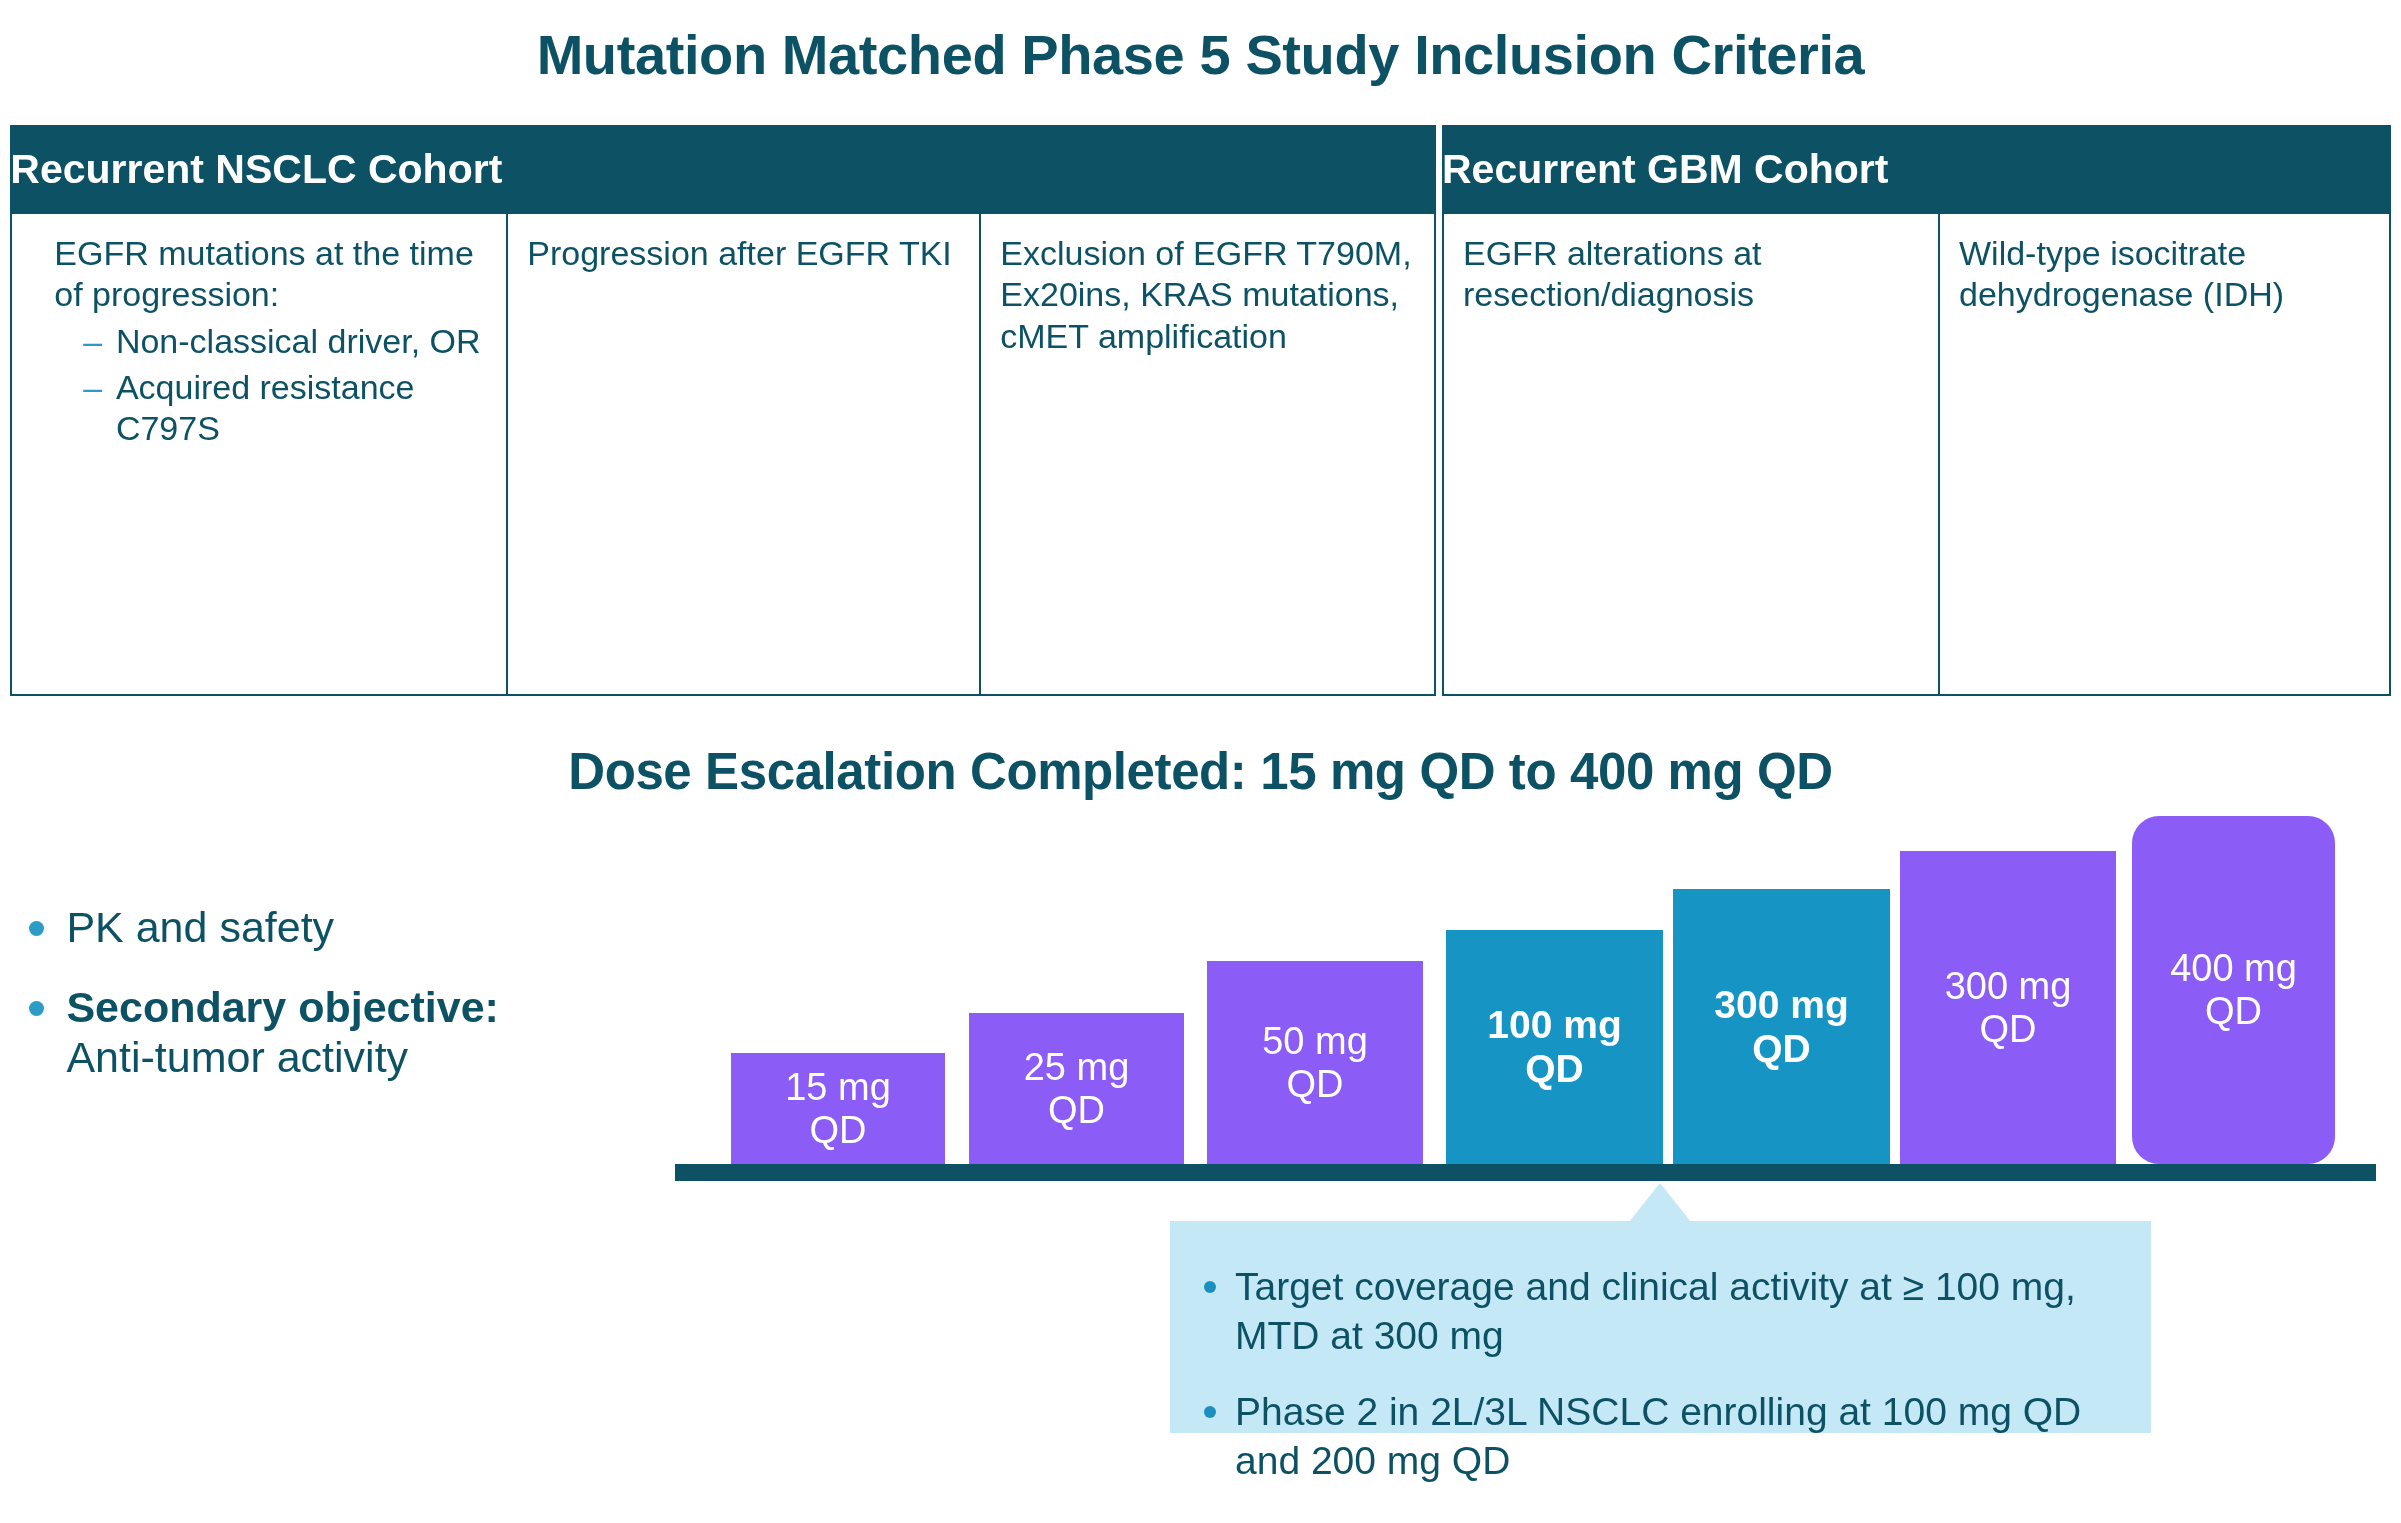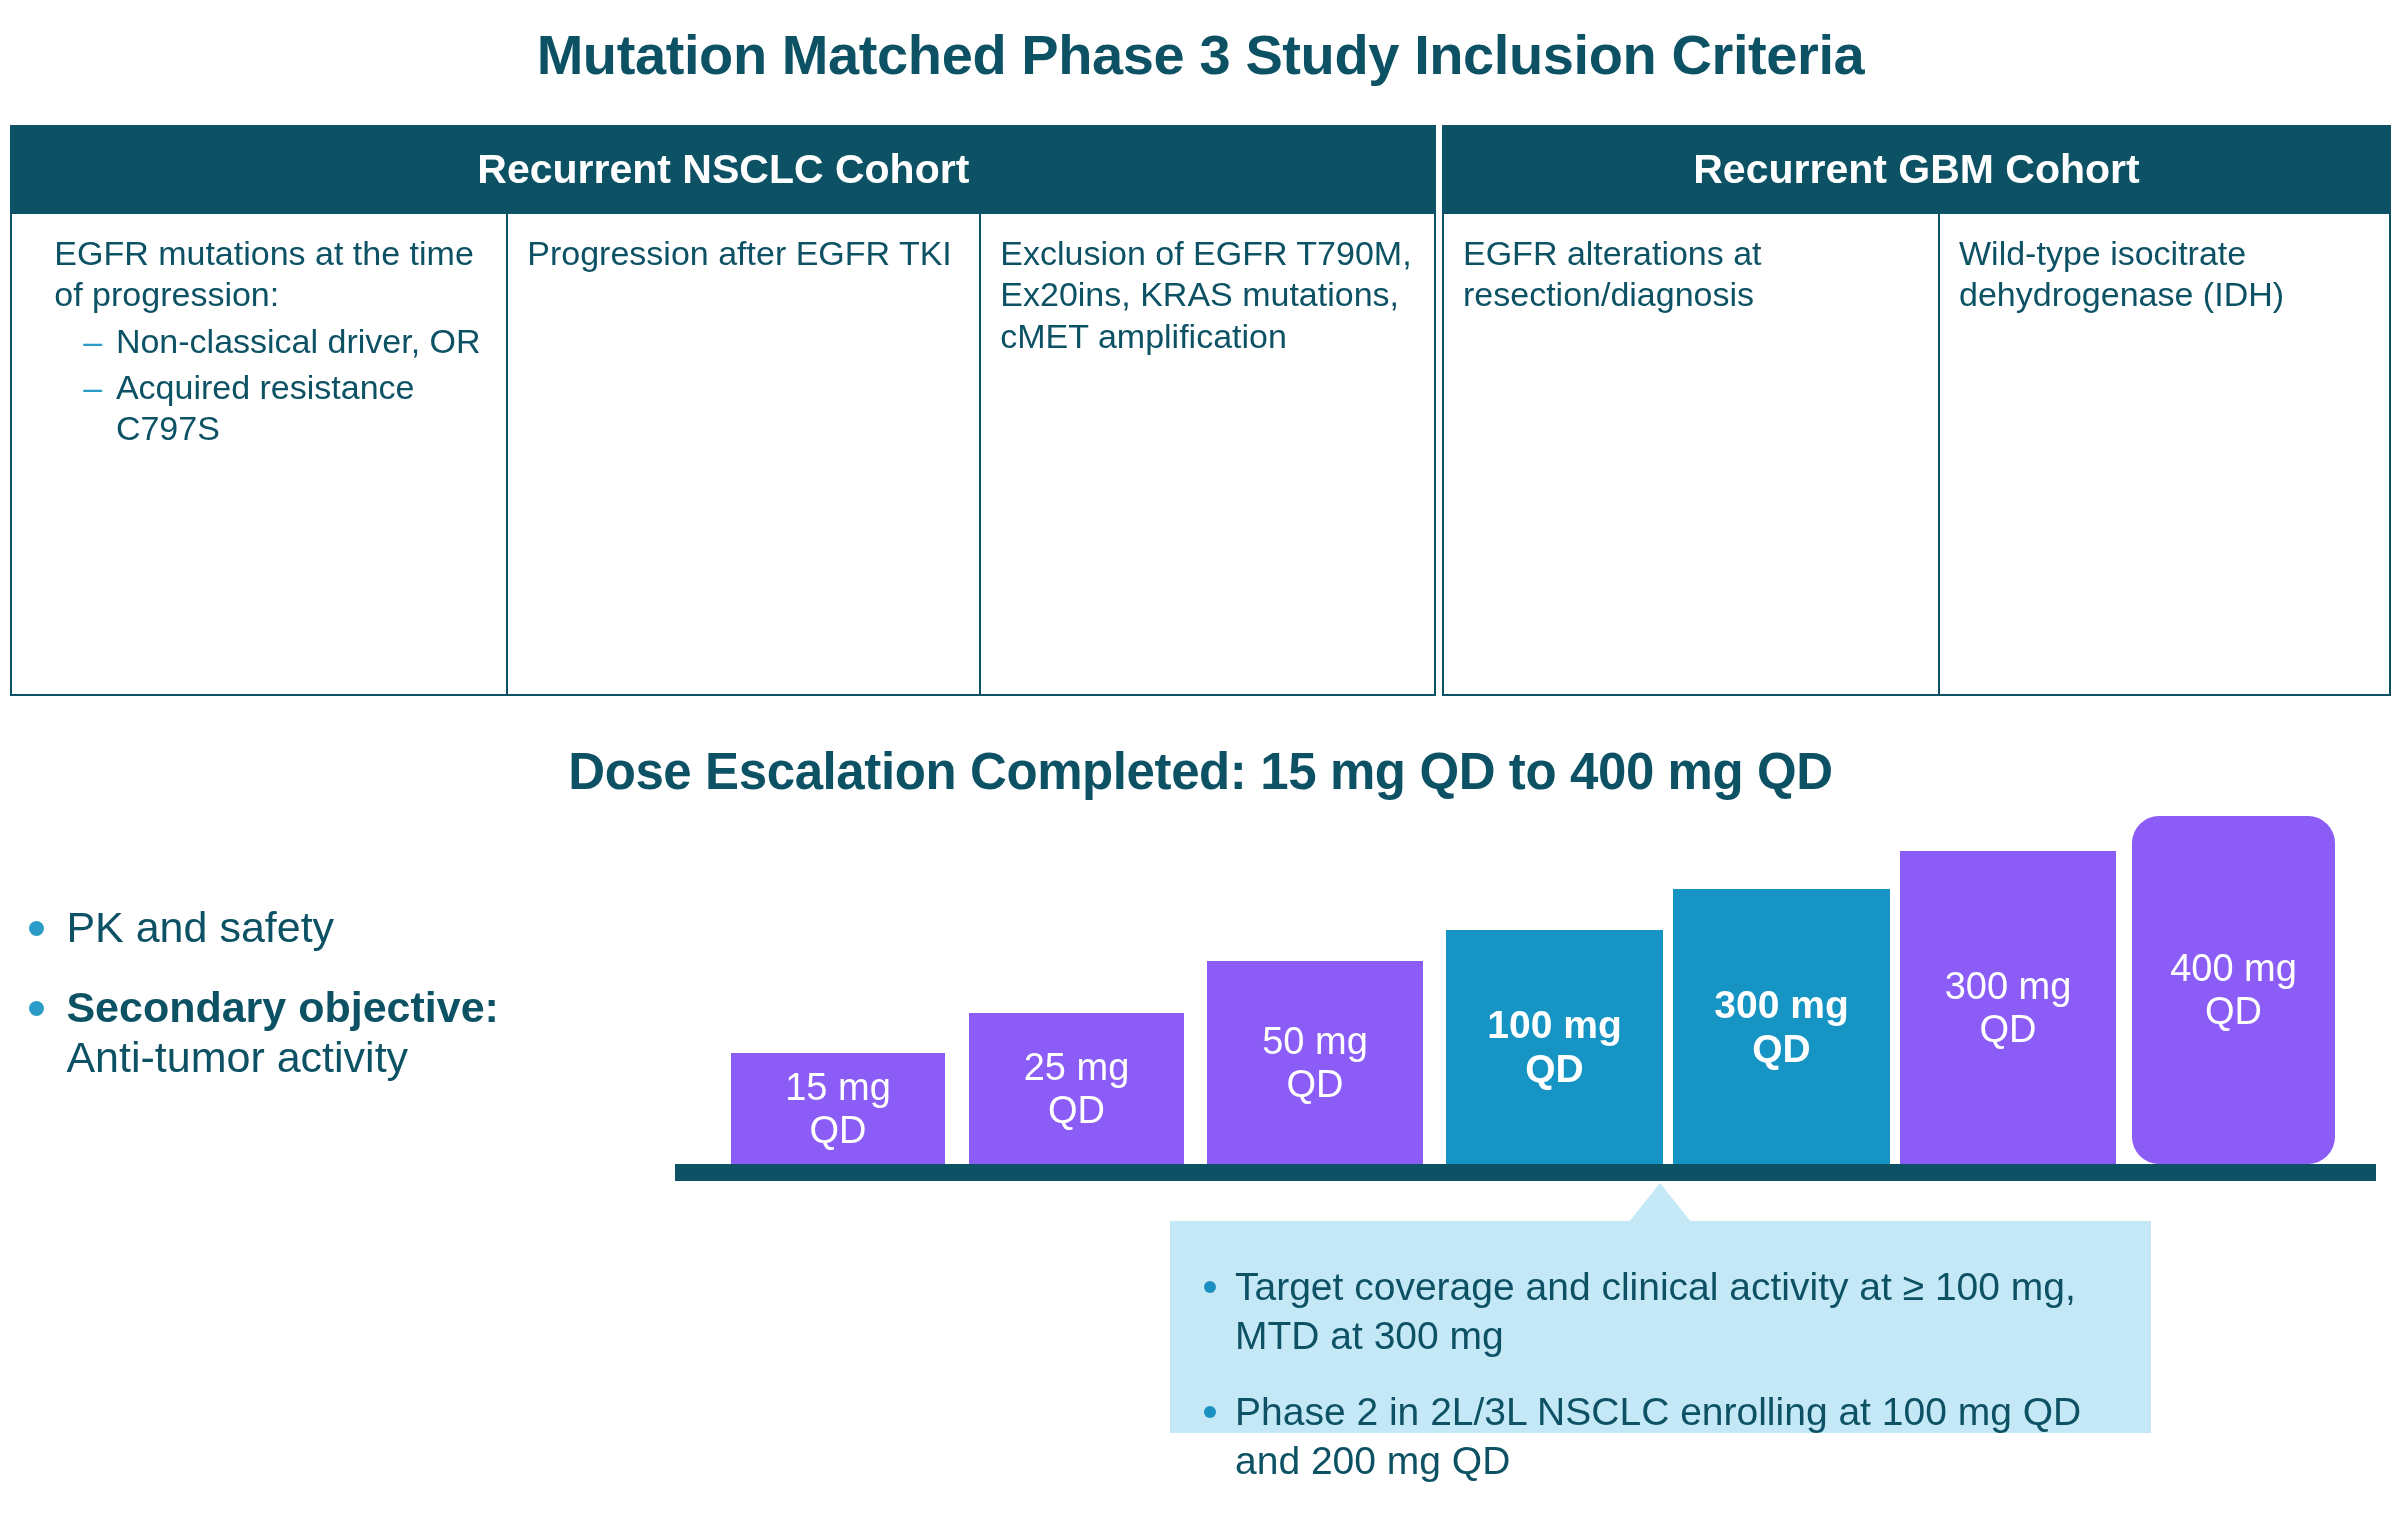--- a/index.html
+++ b/index.html
@@ -26,21 +26,21 @@
   }
 
   
   .tables { position: absolute; left: 0; top: 125px; width: 2401px; height: 573px; }
   .table-block { position: absolute; top: 0; }
   .tbl-left  { left: 10.3px;   width: 1426px; }
   .tbl-right { left: 1442px; width: 949px; }
 
   .tbl-header {
     background: #0d5264; color: #ffffff;
-    font-size: 41px; font-weight: bold; text-align: center;
+    font-size: 41px; font-weight: bold; 
     height: 89px; line-height: 89px;
   }
   .tbl-body {
     display: flex; align-items: stretch;
     border-left: 2.6px solid #0d5264;
     border-right: 2.6px solid #0d5264;
     border-bottom: 2.6px solid #0d5264;
     min-height: 482px;
     background: #ffffff;
   }
@@ -112,21 +112,21 @@
     flex: 0 0 auto; width: 12px; height: 12px; border-radius: 50%;
     background: #1b90c0; margin-top: 19px; margin-right: 19px;
   }
   .co-text { color: #0d5264; font-size: 39px; line-height: 1.26; }
 </style>
 </head>
 <body>
 
 <div class="slide">
 
-  <div class="main-title">Mutation Matched Phase 3 Study Inclusion Criteria</div>
+  <div class="main-title">Mutation Matched Phase 5 Study Inclusion Criteria</div>
 
   <div class="tables">
 
     <div class="table-block tbl-left">
       <div class="tbl-header">Recurrent NSCLC Cohort</div>
       <div class="tbl-body">
 
         <div class="cell">
           <div>EGFR mutations at the time of progression:</div>
           <div class="sublist">

